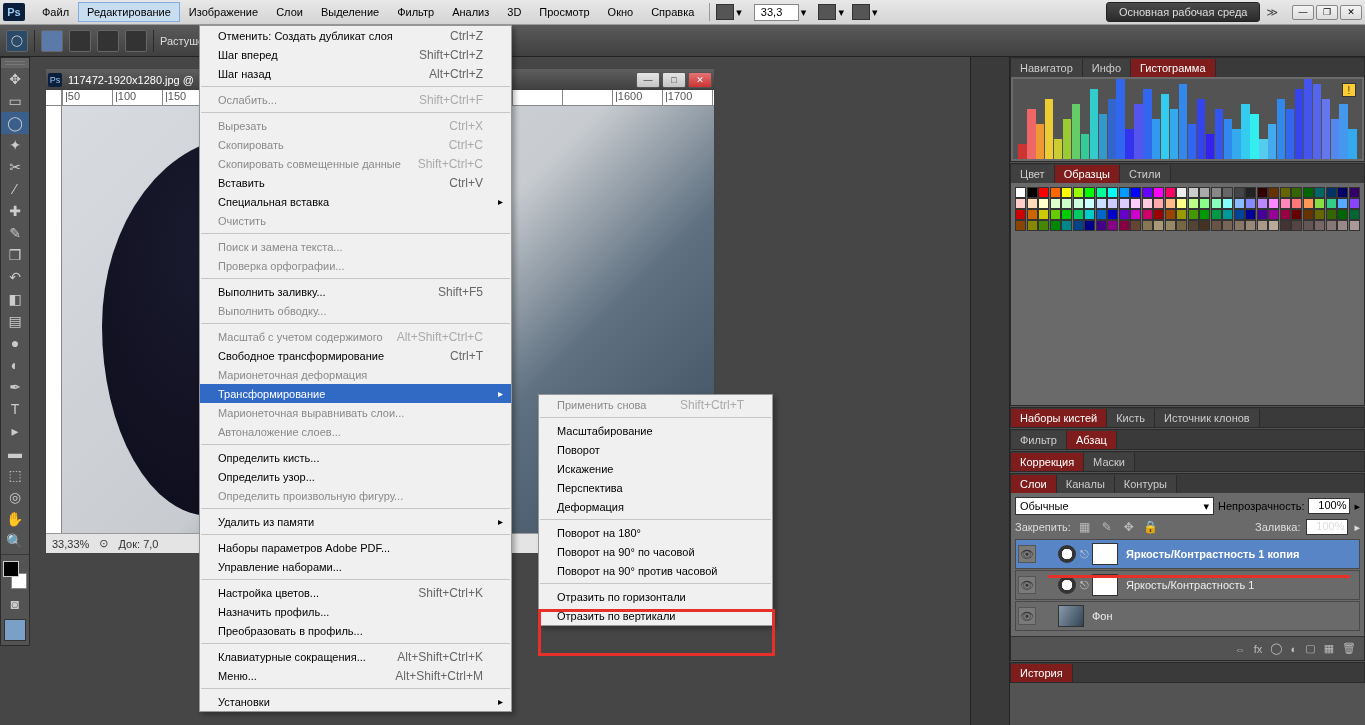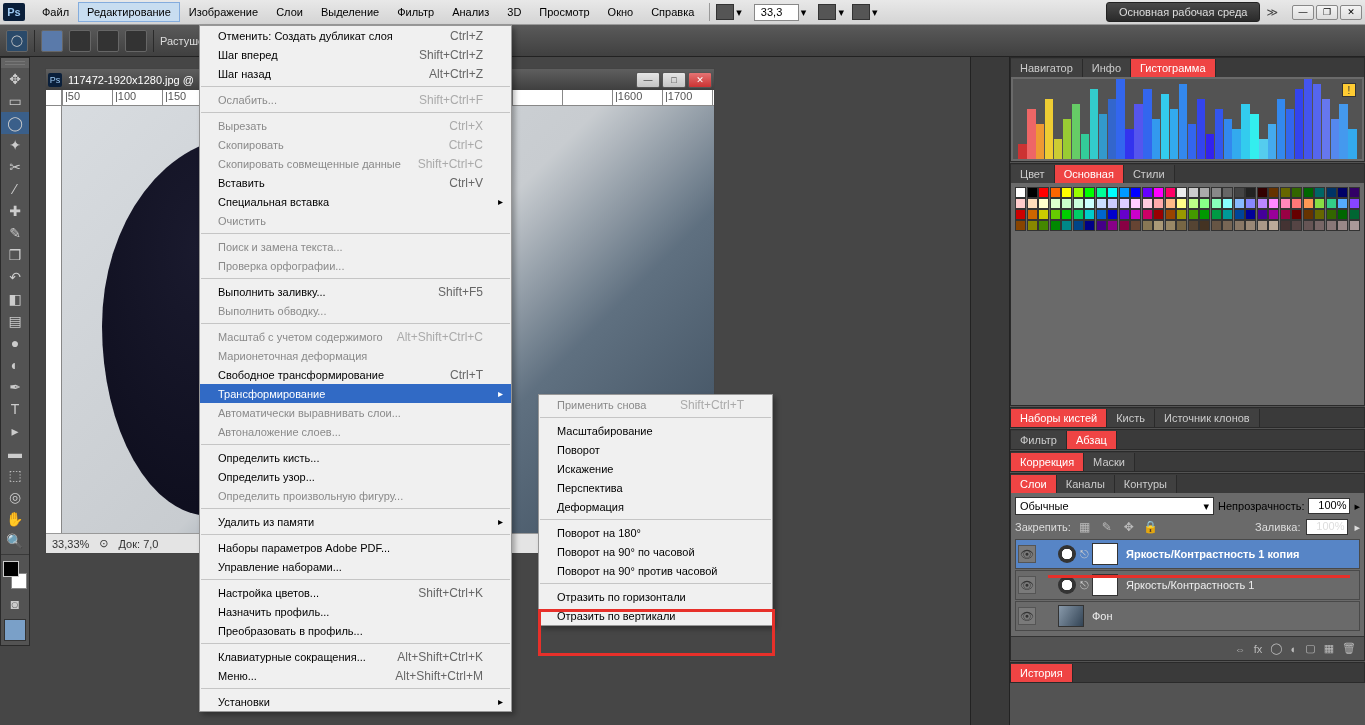--- a/index.html
+++ b/index.html
@@ -48,21 +48,21 @@
   .mi.disabled .mi-sc{color:#aaa}
   .mi .sub::after{content:"▸";position:absolute;right:8px;font-size:10px}
   .msep{height:1px;background:#c5c5c5;margin:3px 1px}
   .submenu{position:absolute;left:538px;top:394px;width:235px;background:#f0f0f0;border:1px solid #979797;box-shadow:3px 3px 5px rgba(0,0,0,0.3);z-index:101}
   .red-box{position:absolute;left:538px;top:609px;width:237px;height:47px;border:3px solid #e7302a;z-index:102;pointer-events:none}
   .right-col{position:absolute;right:0;top:57px;width:355px;bottom:0;display:flex;flex-direction:column;background:#535353}
   .collapsed-strip{position:absolute;right:355px;top:57px;width:40px;bottom:0;background:#3a3a3a;border-left:1px solid #222;border-right:1px solid #222}
   .panel-grp{border:1px solid #2a2a2a;background:#535353;margin-bottom:1px}
   .panel-tabs{display:flex;height:19px;background:#3a3a3a;align-items:flex-end}
   .ptab{padding:3px 9px;background:#404040;color:#ccc;font-size:11px;cursor:pointer;border-right:1px solid #2a2a2a;height:18px;display:flex;align-items:center}
-  .ptab.active{background:#ef4444;color:#fff}
+  .ptab.active{background:#7f1d1d;color:#fff}
   .panel-body{background:#6a6a6a;padding:4px;color:#ddd;font-size:11px}
   .histogram{height:80px;background:#535353;position:relative;overflow:hidden;display:flex;align-items:flex-end;padding:0 5px}
   .histo-bar{flex:1;margin:0 0.3px}
   .warn-ico{position:absolute;right:6px;top:4px;width:14px;height:14px;background:#fc3;border:1px solid #333;display:flex;align-items:center;justify-content:center;font-size:10px;color:#333}
   .swatches-grid{display:grid;grid-template-columns:repeat(30,1fr);gap:0}
   .sw{width:11px;height:11px;border:1px solid #333}
   .layers-body{background:#6a6a6a;padding:4px}
   .layers-top{display:flex;align-items:center;gap:4px;margin-bottom:4px}
   .blend-select{flex:1;background:#fff;border:1px solid #333;height:18px;padding:0 4px;display:flex;align-items:center;justify-content:space-between}
   .num-input{background:#fff;border:1px solid #333;width:42px;height:16px;padding:0 3px;text-align:right}
@@ -264,32 +264,32 @@
       <span class="mi-sc">Shift+F5</span>
     </div>
     <div class="mi disabled">
       <span class="mi-lbl">Выполнить обводку...</span>
     </div>
     <div class="msep"></div>
     <div class="mi disabled">
       <span class="mi-lbl">Масштаб с учетом содержимого</span>
       <span class="mi-sc">Alt+Shift+Ctrl+C</span>
     </div>
-    <div class="mi disabled">
-      <span class="mi-lbl">Марионеточная деформация</span>
-    </div>
     <div class="mi">
       <span class="mi-lbl">Свободное трансформирование</span>
       <span class="mi-sc">Ctrl+T</span>
     </div>
+    <div class="mi disabled">
+      <span class="mi-lbl">Марионеточная деформация</span>
+    </div>
     <div class="mi hl">
       <span class="mi-lbl sub">Трансформирование</span>
     </div>
     <div class="mi disabled">
-      <span class="mi-lbl">Автоматически выравнивать слои...</span>
+      <span class="mi-lbl">Марионеточная выравнивать слои...</span>
     </div>
     <div class="mi disabled">
       <span class="mi-lbl">Автоналожение слоев...</span>
     </div>
     <div class="msep"></div>
     <div class="mi">
       <span class="mi-lbl">Определить кисть...</span>
     </div>
     <div class="mi">
       <span class="mi-lbl">Определить узор...</span>
@@ -426,21 +426,21 @@
           <div class="histo-bar" style="height: 40px; background: rgb(85, 136, 238);"></div>
           <div class="histo-bar" style="height: 55px; background: rgb(68, 153, 238);"></div>
           <div class="histo-bar" style="height: 30px; background: rgb(51, 170, 238);"></div>
         </div>
     </div>
   </div>
 
   <div class="panel-grp">
     <div class="panel-tabs" id="color-tabs">
         <div class="ptab">Цвет</div>
-        <div class="ptab active">Основная</div>
+        <div class="ptab active">Образцы</div>
         <div class="ptab">Стили</div>
       </div>
     <div class="panel-body">
       <div class="swatches-grid" id="swatches">
           <div class="sw" style="background: rgb(255, 255, 255);"></div>
           <div class="sw" style="background: rgb(0, 0, 0);"></div>
           <div class="sw" style="background: rgb(255, 0, 0);"></div>
           <div class="sw" style="background: rgb(255, 102, 0);"></div>
           <div class="sw" style="background: rgb(255, 255, 0);"></div>
           <div class="sw" style="background: rgb(153, 255, 0);"></div>

